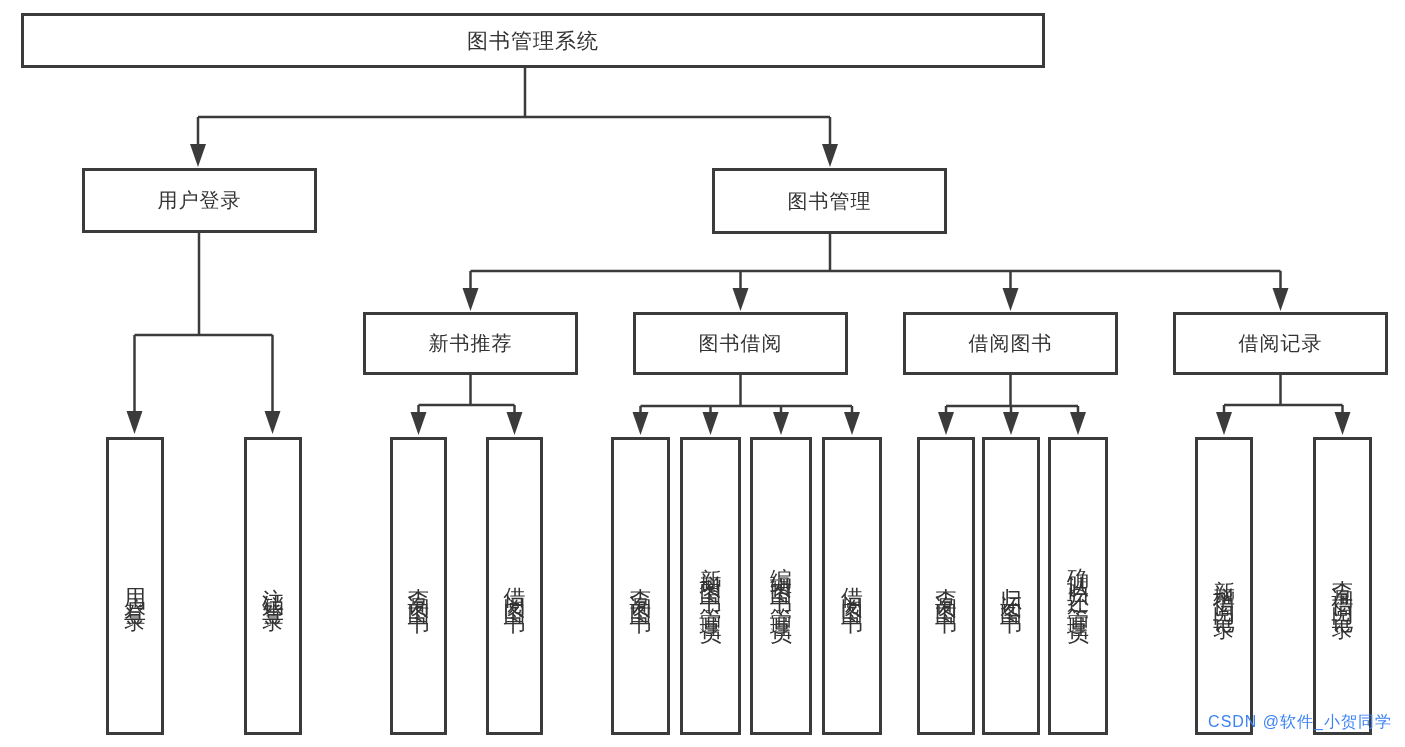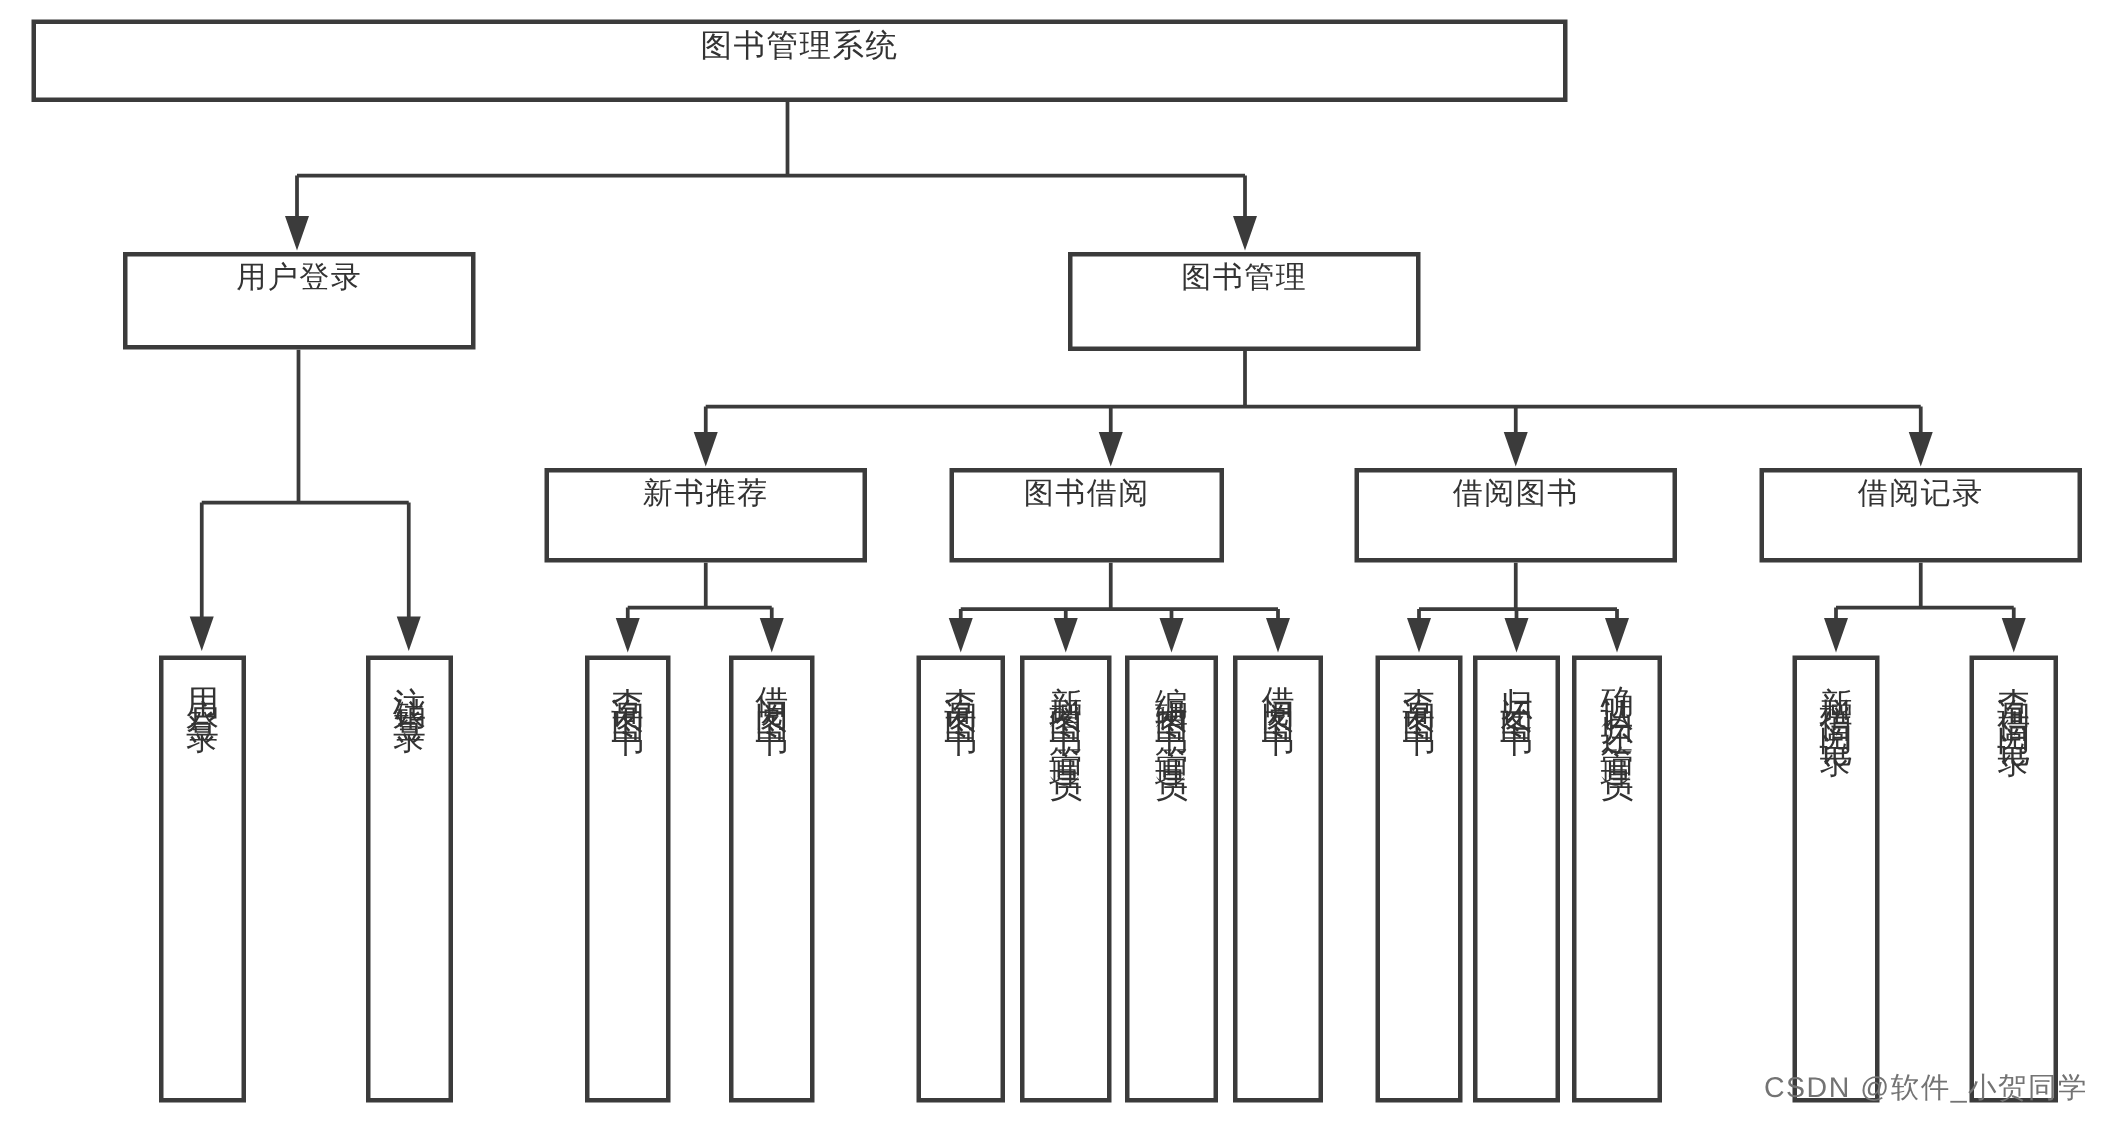--- a/index.html
+++ b/index.html
@@ -20,42 +20,42 @@
     left: 0; top: 0;
     width: 1405px;
     height: 747px;
   }
   .node {
     position: absolute;
     box-sizing: border-box;
     background: #ffffff;
     border: 3px solid #3b3b3b;
     display: flex;
-    align-items: flex-start;
+    align-items: center;
     justify-content: center;
     color: #333333;
   }
   .node.lvl1 { font-size: 21px; letter-spacing: 1px; }
   .node.lvl2, .node.lvl3 { font-size: 20px; letter-spacing: 1px; }
   .node.leaf { border-width: 3px; }
   .v-text {
     writing-mode: vertical-rl;
     text-orientation: mixed;
     font-size: 22px;
     letter-spacing: 8px;
     line-height: 1;
     white-space: nowrap;
     color: #333333;
   }
   .watermark {
     position: absolute;
     top: 712px;
     right: 13px;
-    font-size: 19px;
-    color: #737373;
+    font-size: 16px;
+    color: #3b82f6;
     letter-spacing: 1px;
     pointer-events: none;
   }
   .connector-line {
     stroke: #3b3b3b;
     stroke-width: 2.5;
     fill: none;
   }
   .arrow-head {
     fill: #3b3b3b;
@@ -136,21 +136,21 @@
   <div class="node lvl2" style="left:82px; top:168px; width:235px; height:65px;">
     <span>用户登录</span>
   </div>
   <div class="node lvl2" style="left:712px; top:168px; width:235px; height:66px;">
     <span>图书管理</span>
   </div>
 
   <div class="node lvl3" style="left:363px; top:312px; width:215px; height:63px;">
     <span>新书推荐</span>
   </div>
-  <div class="node lvl3" style="left:633px; top:312px; width:183px; height:63px;">
+  <div class="node lvl3" style="left:633px; top:312px; width:215px; height:63px;">
     <span>图书借阅</span>
   </div>
   <div class="node lvl3" style="left:903px; top:312px; width:215px; height:63px;">
     <span>借阅图书</span>
   </div>
   <div class="node lvl3" style="left:1173px; top:312px; width:215px; height:63px;">
     <span>借阅记录</span>
   </div>
 
   <div class="node leaf" style="left:106px; top:437px; width:58px; height:298px;">

